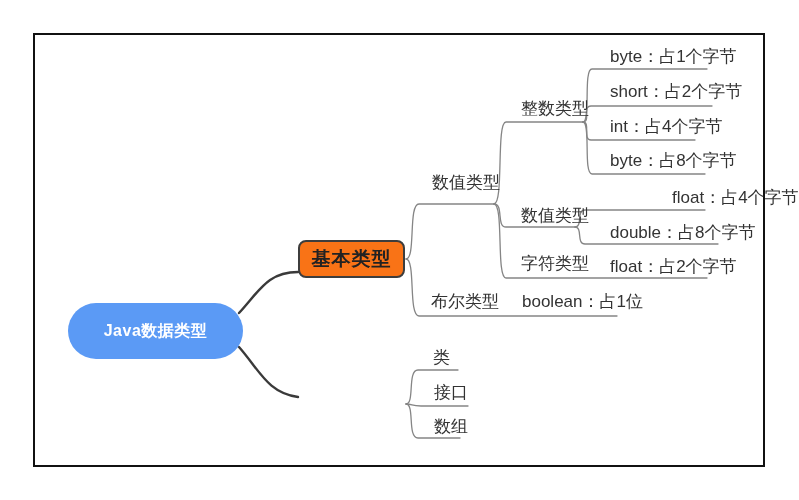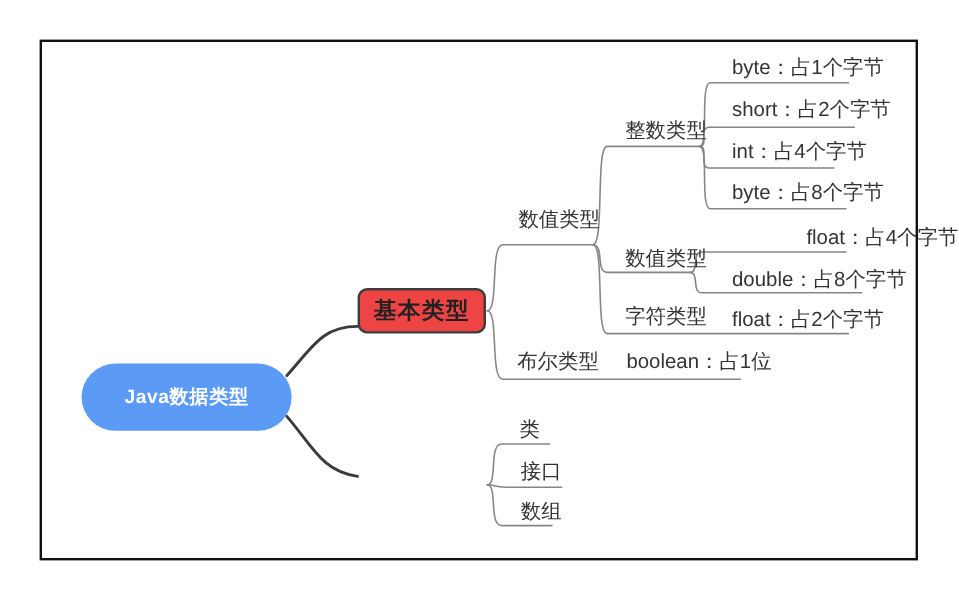--- a/index.html
+++ b/index.html
@@ -17,21 +17,21 @@
   .thick{fill:none;stroke:var(--connector-thick,#3a3a3a);stroke-width:2.4;stroke-linecap:round;}
   .thin{fill:none;stroke:var(--connector-thin,#858585);stroke-width:1.3;stroke-linecap:round;}
   .root-node{
     position:absolute;left:68px;top:303px;width:175px;height:56px;
     background:var(--root-fill,#5B9AF5);border-radius:28px;
     display:flex;align-items:center;justify-content:center;
     color:var(--root-text,#fff);font-size:16px;font-weight:bold;letter-spacing:.5px;
     cursor:pointer;
   }
   .box-node{
-    position:absolute;width:107px;height:38px;background:#ef4444;
+    position:absolute;width:107px;height:38px;background:#f97316;
     border:2px solid var(--box-border,#3d3d3d);border-radius:8px;
     display:flex;align-items:center;justify-content:center;
     color:var(--box-text,#222);font-size:19px;font-weight:bold;letter-spacing:1px;
     cursor:pointer;box-sizing:border-box;
   }
   .box-basic{left:298px;top:240px;}
   .box-ref{left:298px;top:385px;}
   .label{
     position:absolute;white-space:nowrap;line-height:14px;
     color:var(--node-text,#333);font-size:17px;cursor:pointer;

